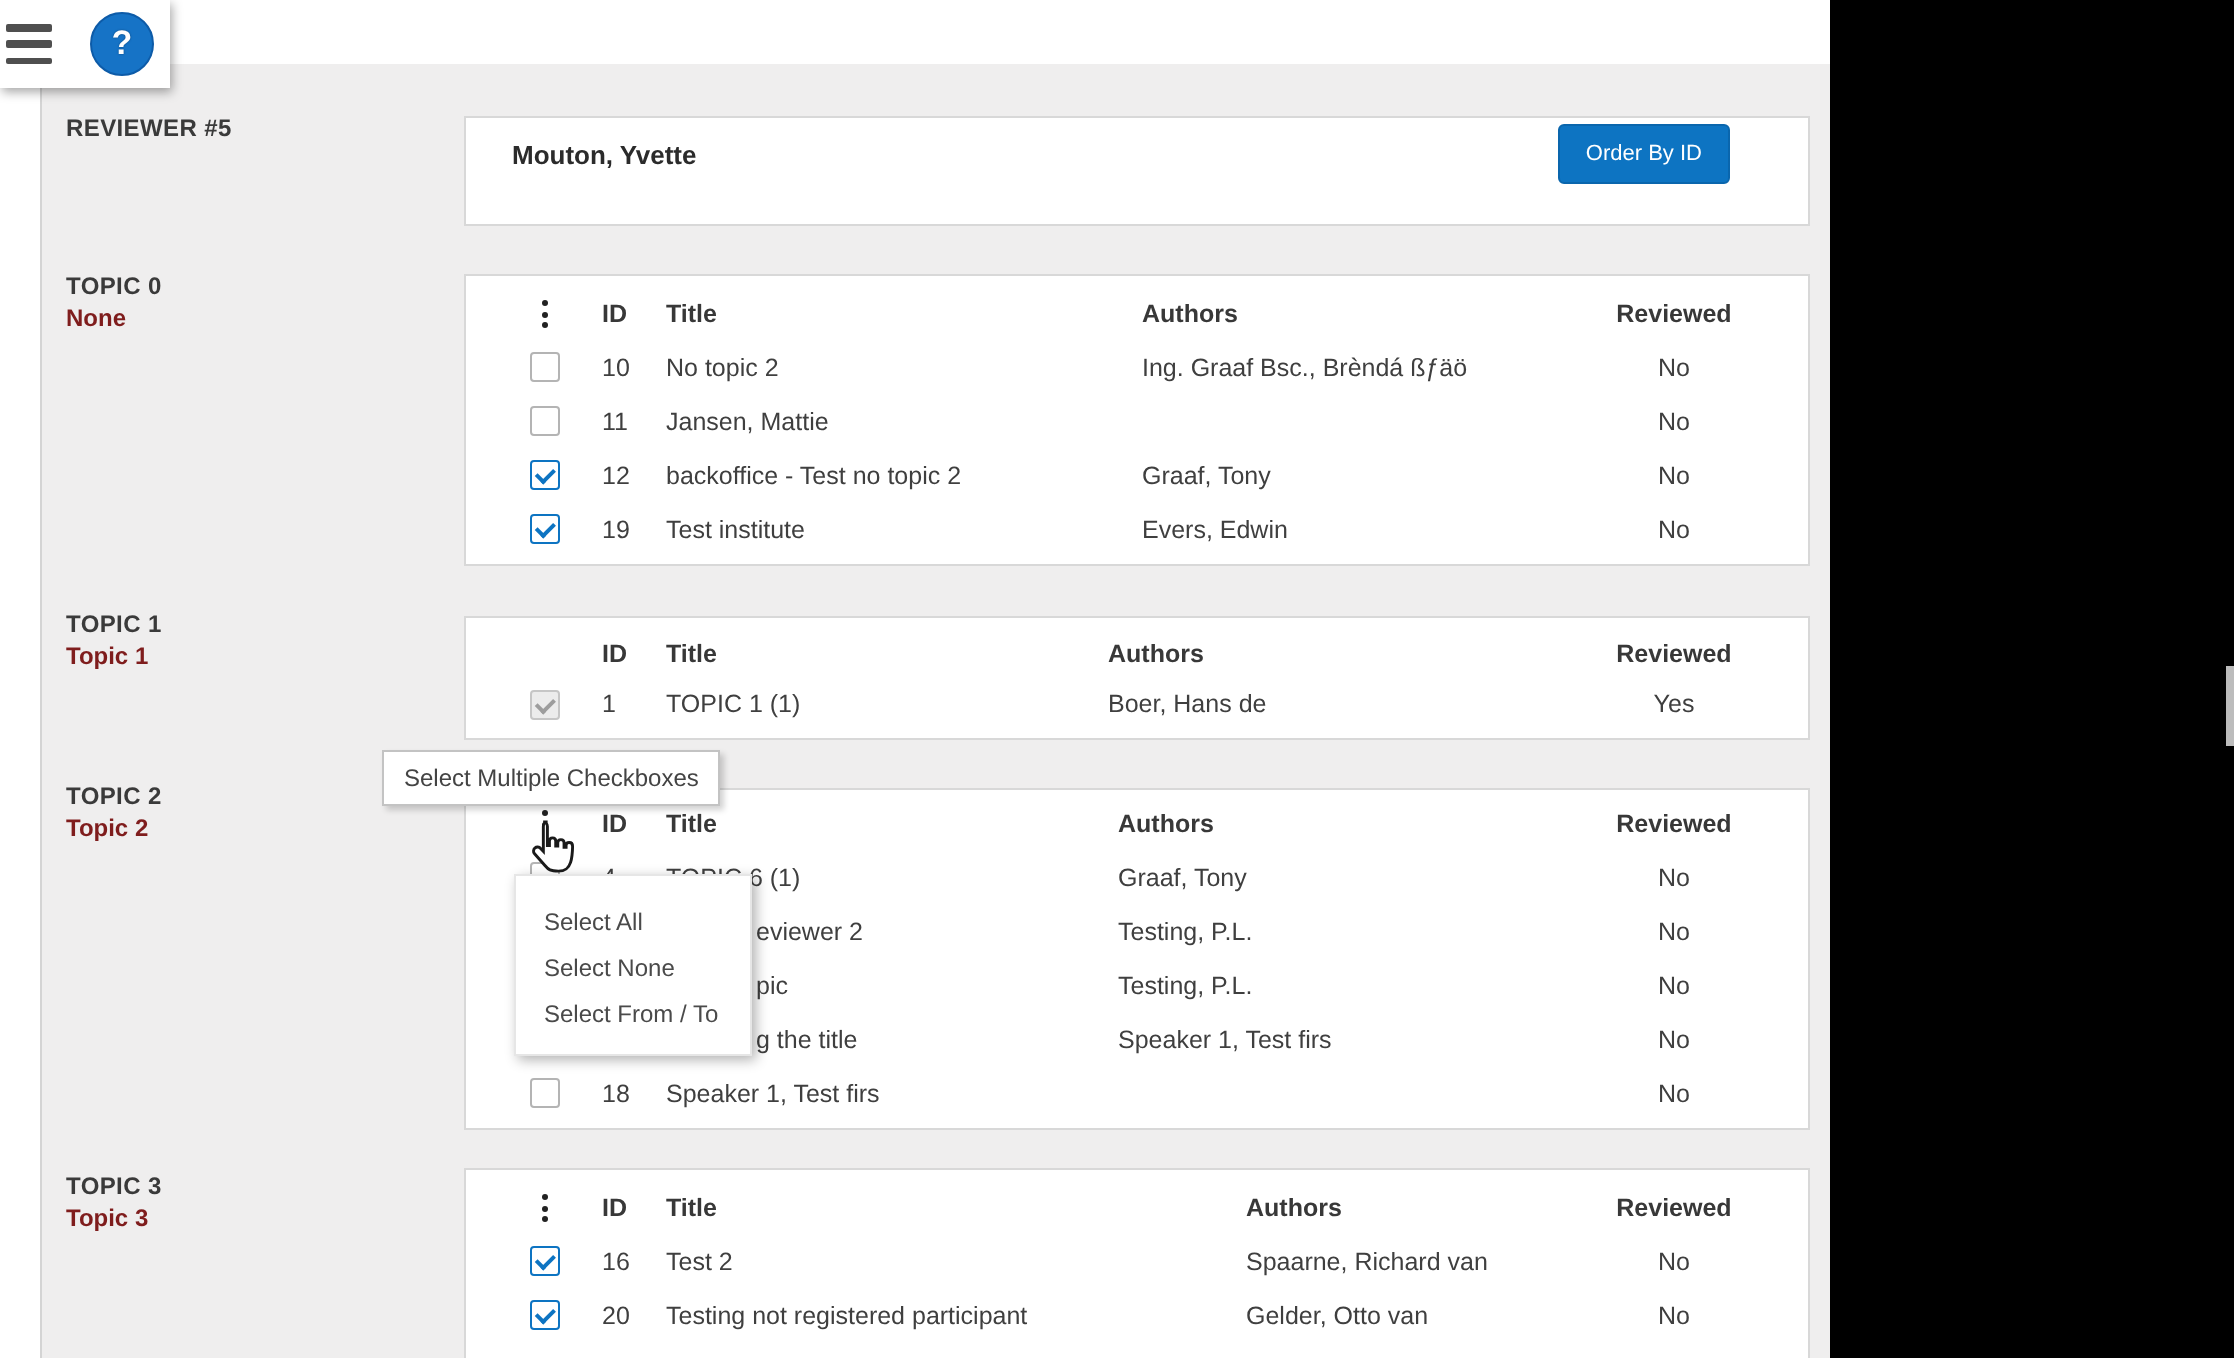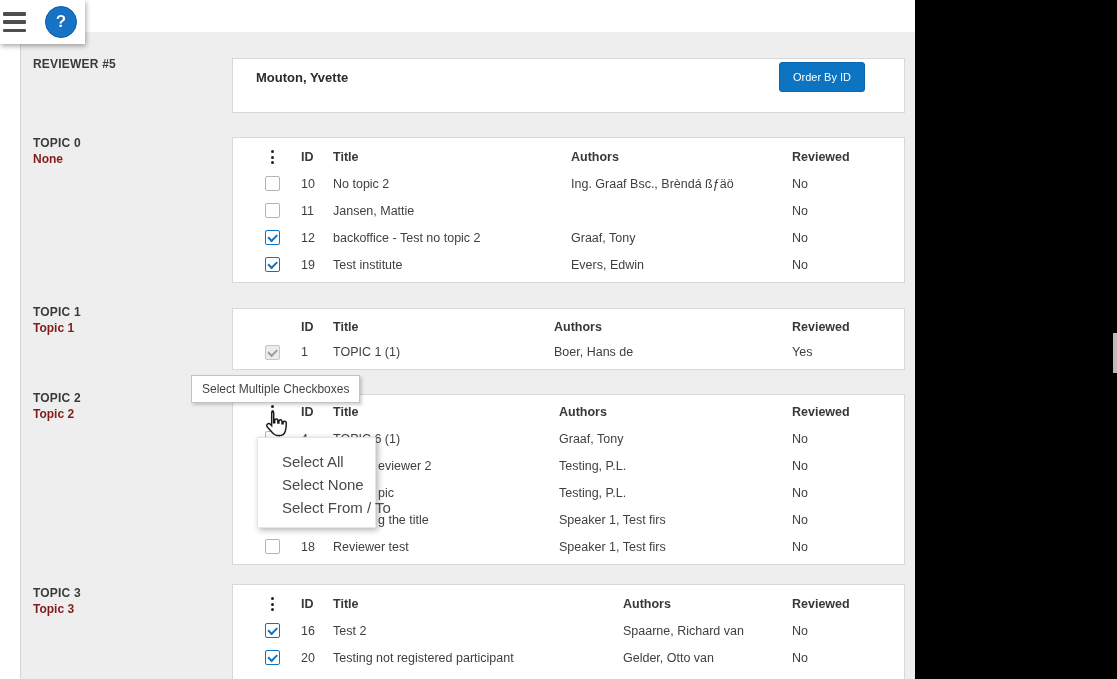--- a/index.html
+++ b/index.html
@@ -32,21 +32,21 @@
                font-family:Liberation Sans, sans-serif;padding:8px 13px;border-radius:3px;cursor:pointer;margin-left:36px;}
 
   
   .tbl{padding:6px 22px;}
   .trow{display:flex;align-items:center;height:27px;font-size:12.5px;}
   .thead{height:26px;font-weight:bold;color:#383838;}
   .col-menu{width:34px;display:flex;align-items:center;justify-content:center;}
   .col-id{width:44px;padding-left:12px;box-sizing:border-box;}
   .col-title{overflow:hidden;white-space:nowrap;}
   .col-authors{flex:1;overflow:hidden;white-space:nowrap;}
-  .col-rev{width:90px;text-align:left;}
+  .col-rev{width:90px;text-align:center;}
   .sec0 .col-title{width:238px;} .sec1 .col-title{width:221px;}
   .sec2 .col-title{width:226px;} .sec3 .col-title{width:290px;}
   .frag{padding-left:45px;box-sizing:border-box;}
 
   .kebab{display:flex;flex-direction:column;gap:2.5px;cursor:pointer;padding:2px 4px;}
   .kebab i{width:3px;height:3px;background:#222;border-radius:50%;}
 
   .cb{width:15px;height:15px;border:1px solid #b4b4b4;border-radius:2px;background:#fff;position:relative;box-sizing:border-box;}
   .cb.checked{border-color:#0d74c2;}
   .cb.checked::after{content:"";position:absolute;left:2.5px;top:3px;width:7px;height:3.5px;
@@ -56,21 +56,21 @@
   .cb.disabled.checked::after{border-color:#9d9d9d;}
 
   
   .tooltip{position:absolute;left:191px;top:343px;height:26px;background:#fff;border:1px solid #c3c3c3;
            box-shadow:2px 2px 3px rgba(0,0,0,.18);font-size:12px;color:#444;display:flex;align-items:center;
            padding:0 10px;z-index:24;white-space:nowrap;}
 
   
   .ctx-menu{position:absolute;left:257px;top:405px;width:119px;height:91px;background:#fff;z-index:20;
             box-shadow:2px 2px 6px rgba(0,0,0,.3);border:1px solid #e6e6e6;box-sizing:border-box;padding-top:12px;}
-  .ctx-item{height:23px;line-height:23px;padding-left:24px;font-size:15px;color:#4a4a4a;cursor:pointer;white-space:nowrap;}
+  .ctx-item{height:23px;line-height:23px;padding-left:14px;font-size:12px;color:#4a4a4a;cursor:pointer;white-space:nowrap;}
 
   .cursor{position:absolute;left:262px;top:377px;z-index:26;}
 
   .black-panel{position:absolute;left:915px;top:0;width:202px;height:679px;background:#000;}
   .scroll-thumb{position:absolute;left:1113px;top:333px;width:4px;height:40px;background:#bcbcbc;z-index:40;}
 </style>
 </head>
 <body>
 
 <div class="screen">
@@ -228,21 +228,20 @@
           <div class="col-id"></div>
           <div class="col-title frag">g the title</div>
           <div class="col-authors">Speaker 1, Test firs</div>
           <div class="col-rev">No</div>
         </div>
         <div class="trow">
           <div class="col-menu">
               <span class="cb"></span>
             </div>
           <div class="col-id">18</div>
-          <div class="col-title">Reviewer test</div>
           <div class="col-authors">Speaker 1, Test firs</div>
           <div class="col-rev">No</div>
         </div>
       </div>
     </div>
 
     <div class="card sec3" style="top:552px;height:140px">
       <div class="tbl" style="padding-top:6px">
         <div class="trow thead">
           <div class="col-menu">

